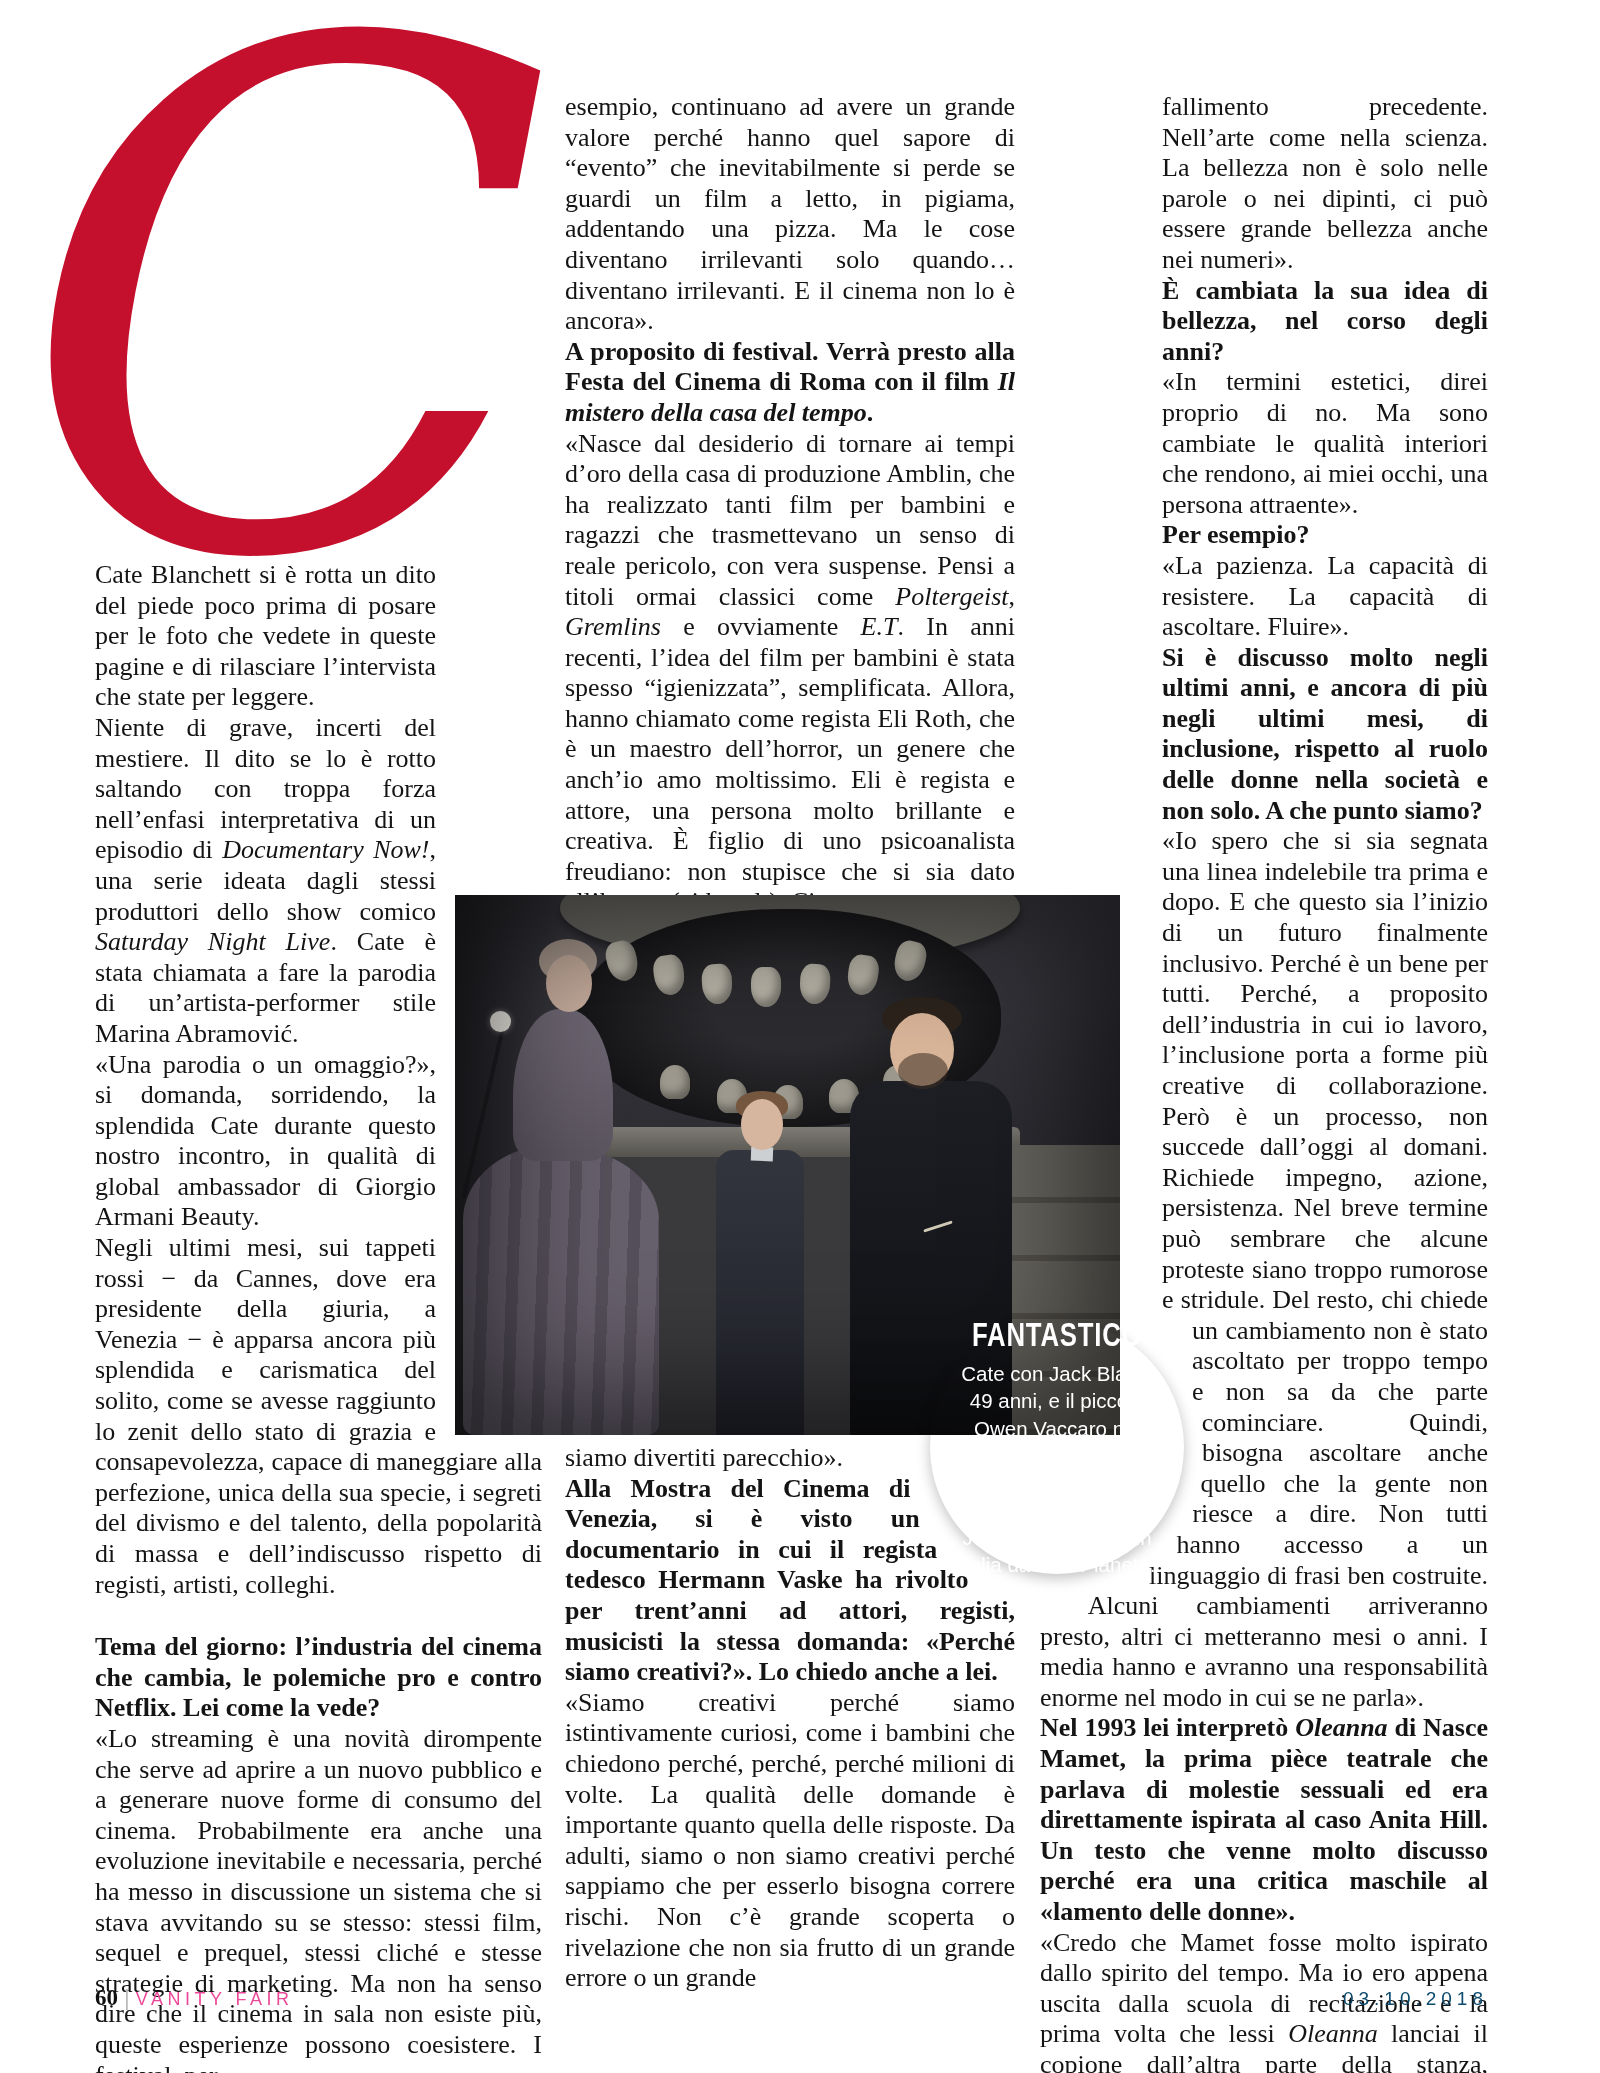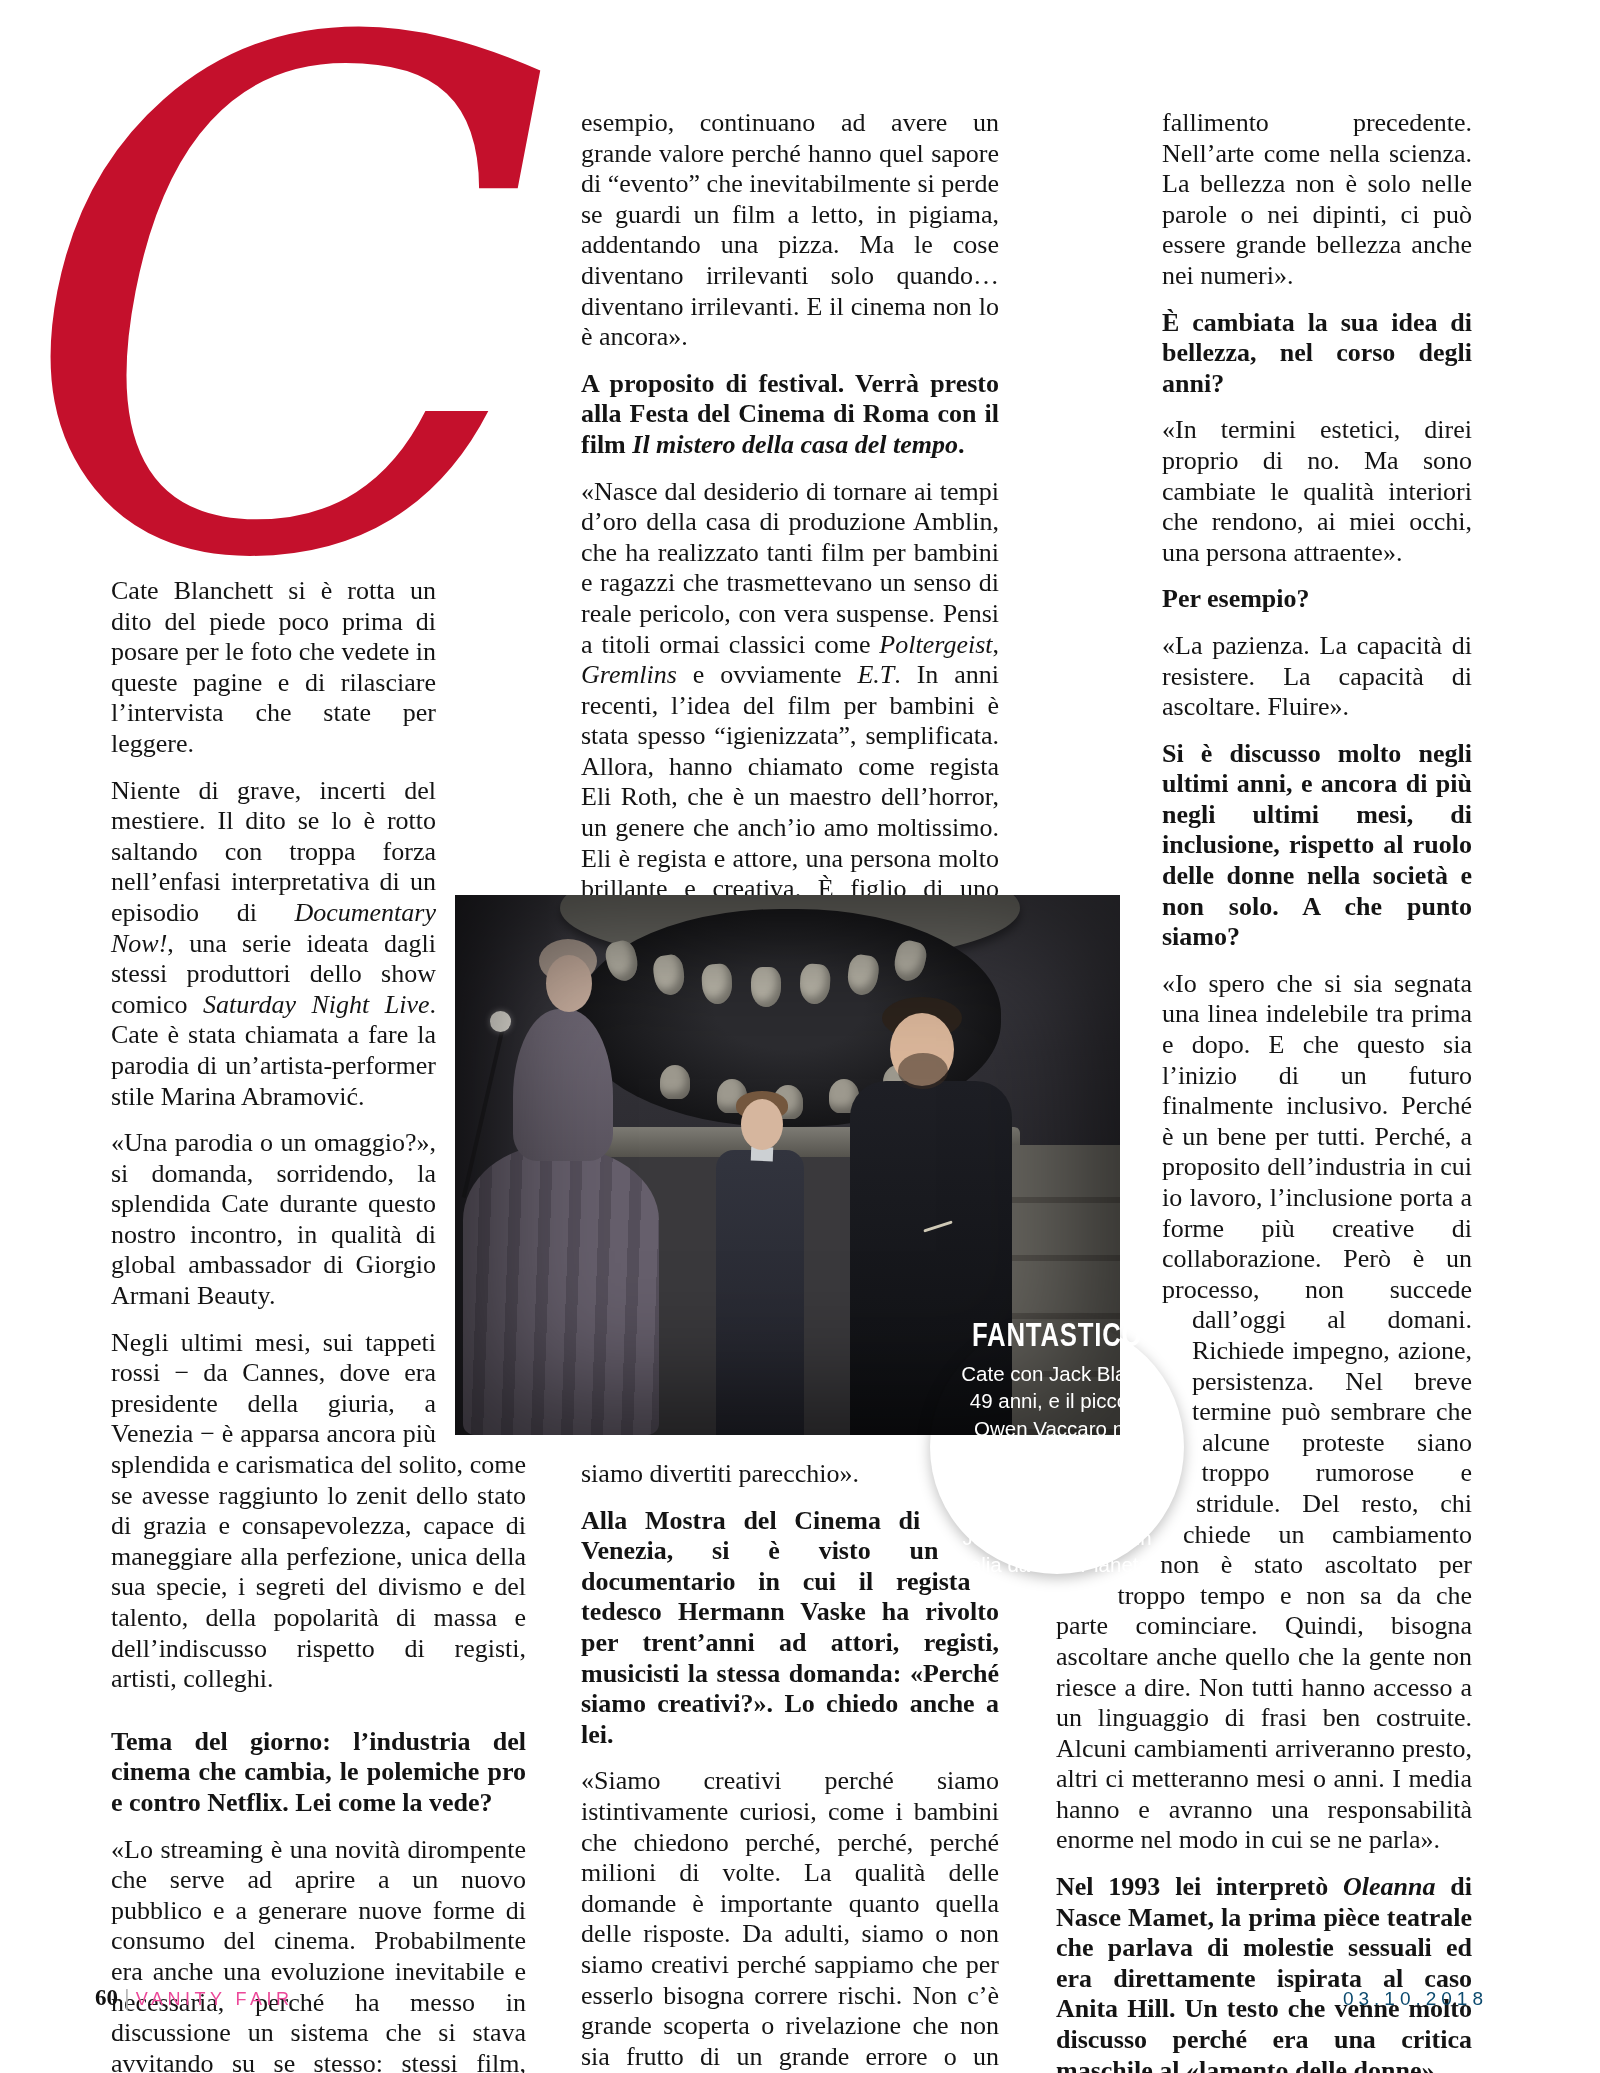--- a/index.html
+++ b/index.html
@@ -3,21 +3,21 @@
 <meta charset="utf-8">
 <style>
   html,body{margin:0;padding:0;background:#e8e8e8;}
   .page{position:relative;width:1600px;height:2073px;background:#ffffff;margin:0 auto;overflow:hidden;
         font-family:"Liberation Serif",serif;color:#141414;}
   
   .dropcap{position:absolute;left:18px;top:-46px;font-size:700px;line-height:1;
            font-style:italic;color:#c4102c;font-family:"DejaVu Serif",serif;letter-spacing:-10px;}
   
   .col{position:absolute;font-size:26px;line-height:30.6px;text-align:justify;hyphens:auto;}
-  .col p{margin:16px;}
+  .col p{margin:0;}
   .col p.b{font-weight:700;}
   .col p.gap{margin-top:32px;}
   .col i{font-style:italic;}
   .col1{left:95px;top:560px;width:447px;}
   .col2t{left:565px;top:92px;width:450px;}
   .col2b{left:565px;top:1443px;width:450px;}
   .col3{left:1040px;top:92px;width:448px;}
   
   .sp{pointer-events:none;}
   .sp-c1{float:right;width:106px;height:540px;margin-top:337px;}

